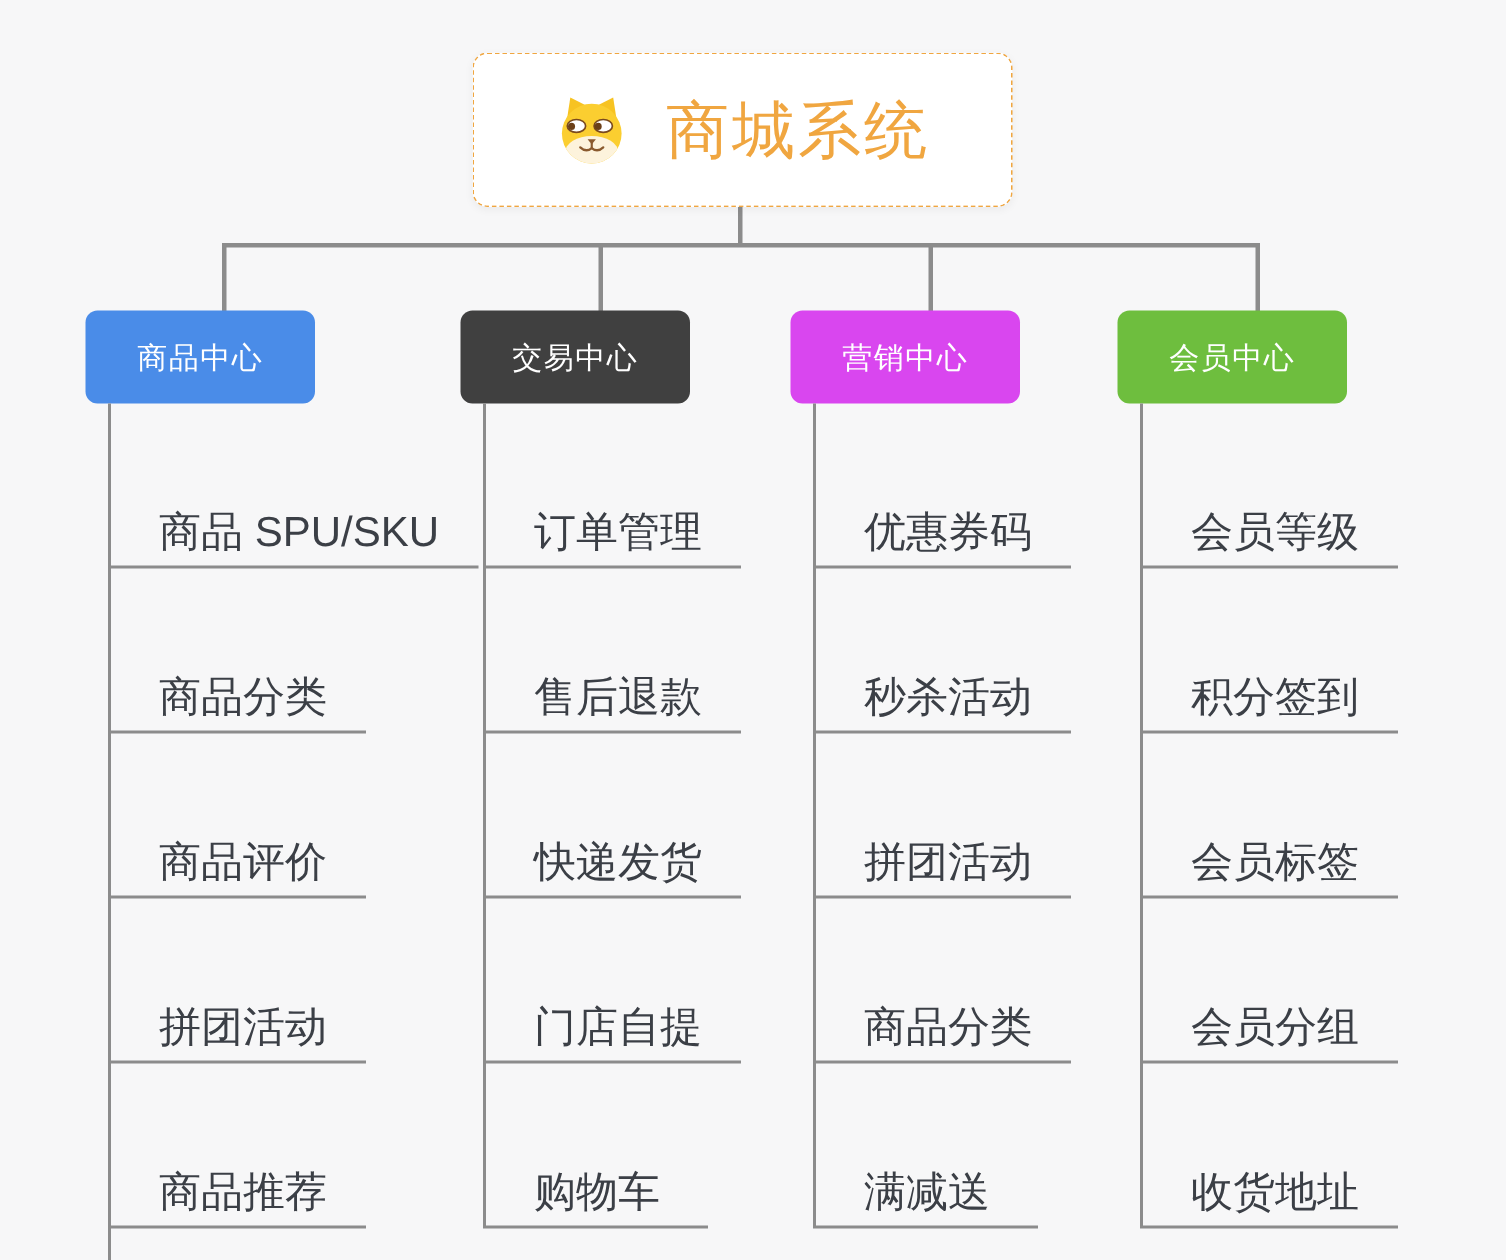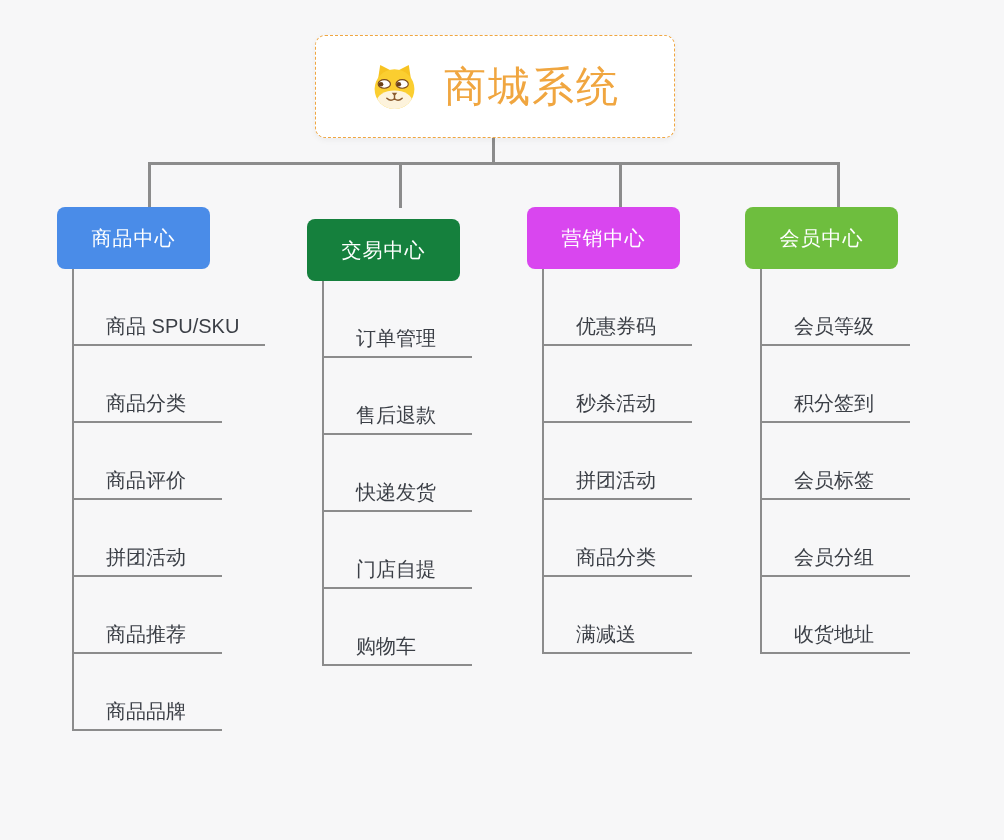--- a/index.html
+++ b/index.html
@@ -56,28 +56,28 @@
     color:#ffffff;font-size:20px;letter-spacing:1px;
     display:flex;align-items:center;justify-content:center;
     box-sizing:border-box;
     cursor:default;
   }
   .leaf-list{
     margin-left:15px;
     border-left:2px solid var(--line);
   }
   .leaf{
-    height:77px;
+    height:110px;
     box-sizing:border-box;
     width:max-content;
     min-width:148px;
     border-bottom:2px solid var(--line);
     padding:0 26px 5px 32px;
     display:flex;align-items:flex-end;
-    font-size:20px;
+    font-size:28px;
     color:var(--leaf-text);
     white-space:nowrap;
     line-height:1.25;
   }
 </style>
 </head>
 <body>
 
 <div class="canvas">
 
@@ -114,21 +114,21 @@
       <div class="leaf">商品 SPU/SKU</div>
       <div class="leaf">商品分类</div>
       <div class="leaf">商品评价</div>
       <div class="leaf">拼团活动</div>
       <div class="leaf">商品推荐</div>
       <div class="leaf">商品品牌</div>
     </div>
   </div>
 
   <div class="branch branch-1">
-    <div class="branch-head" style="background-color: #15803d; margin-top: 12px;">交易中心</div>
+    <div class="branch-head" style="background-color: #404040;">交易中心</div>
     <div class="leaf-list">
       <div class="leaf">订单管理</div>
       <div class="leaf">售后退款</div>
       <div class="leaf">快递发货</div>
       <div class="leaf">门店自提</div>
       <div class="leaf">购物车</div>
     </div>
   </div>
 
   <div class="branch branch-2">

